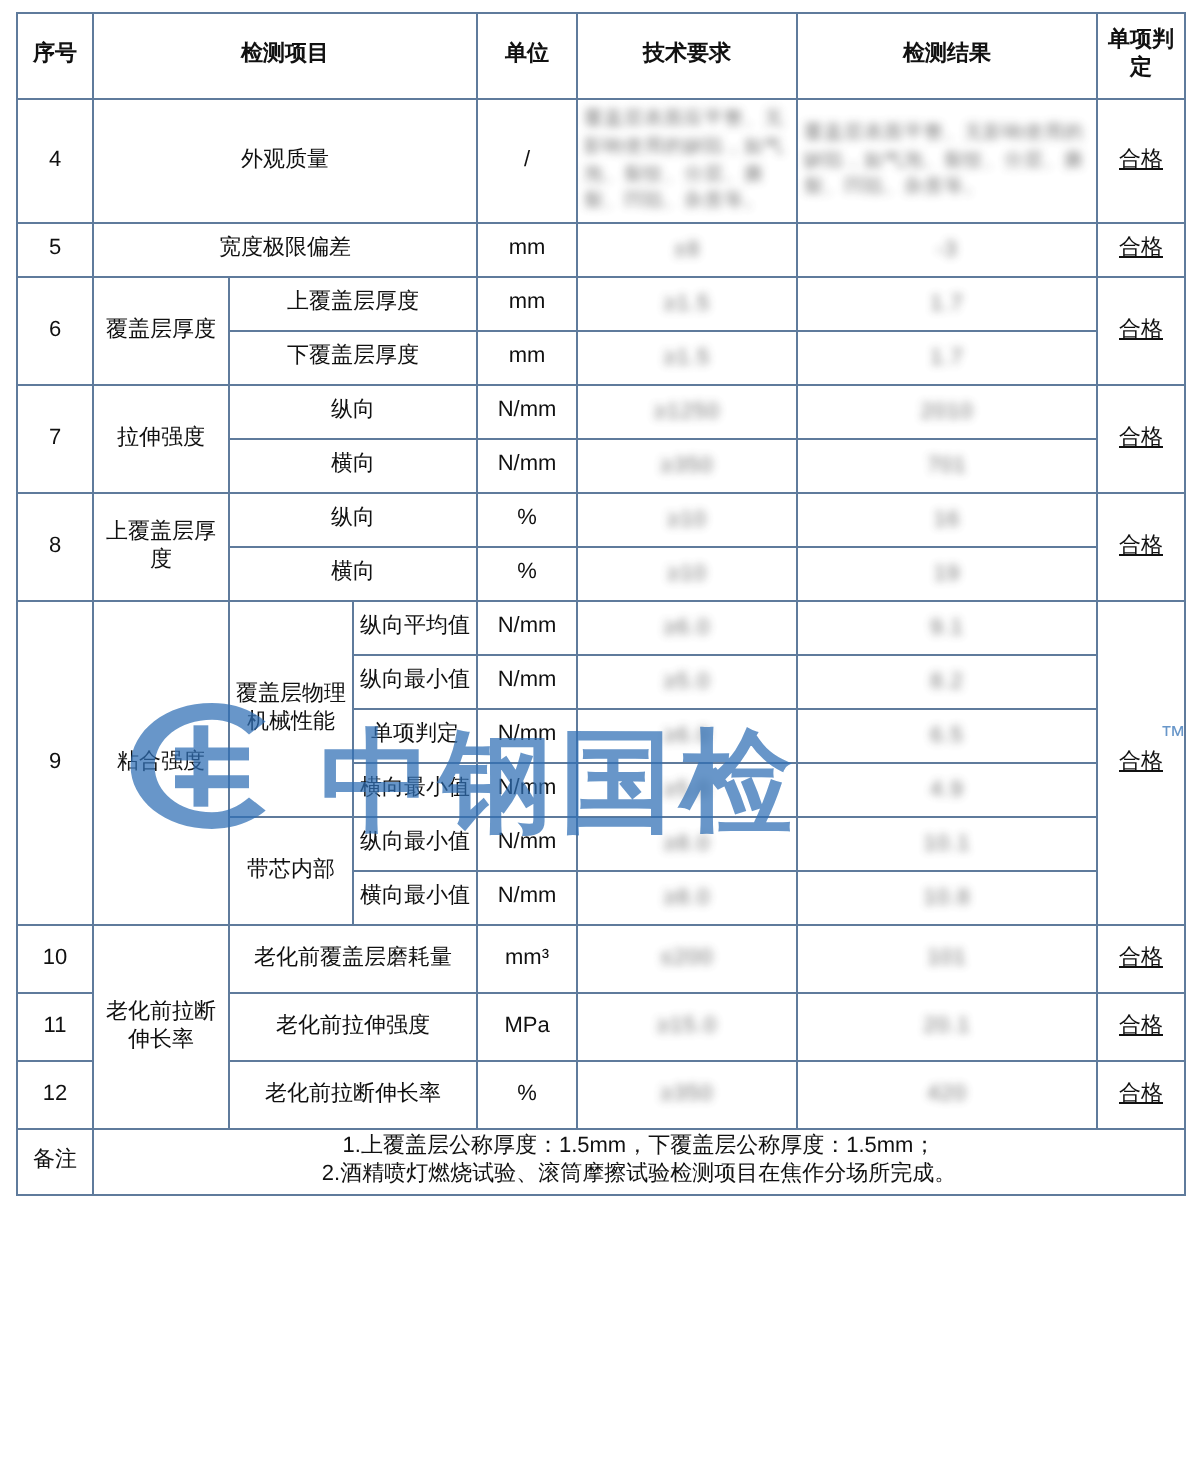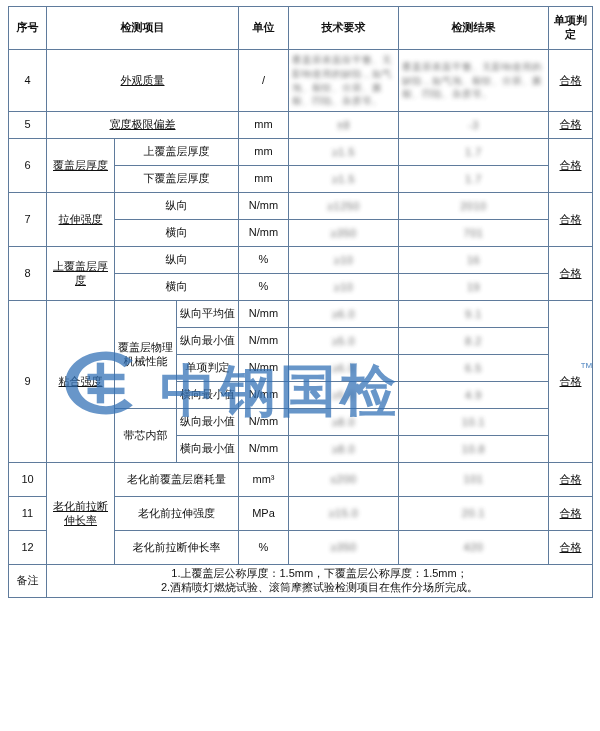--- a/index.html
+++ b/index.html
@@ -37,21 +37,21 @@
     background: transparent;
   }
   thead th {
     font-weight: bold;
     font-size: 13px;
     height: 38px;
     color: #000;
   }
   .tall { height: 62px; }
   .row-h { height: 27px; }
-  .label-cell { font-size: 12px; text-decoration: underline; }
+  .label-cell { font-size: 12px; }
   .unit-cell { font-size: 11px; }
   .verdict { font-size: 12px; text-decoration: underline; }
   .small { font-size: 10.5px; margin-left: 20px; }
   .note-cell {
     text-align: left;
     font-size: 11px;
     padding: 4px 6px;
     line-height: 1.55;
     color: #111;
   }

